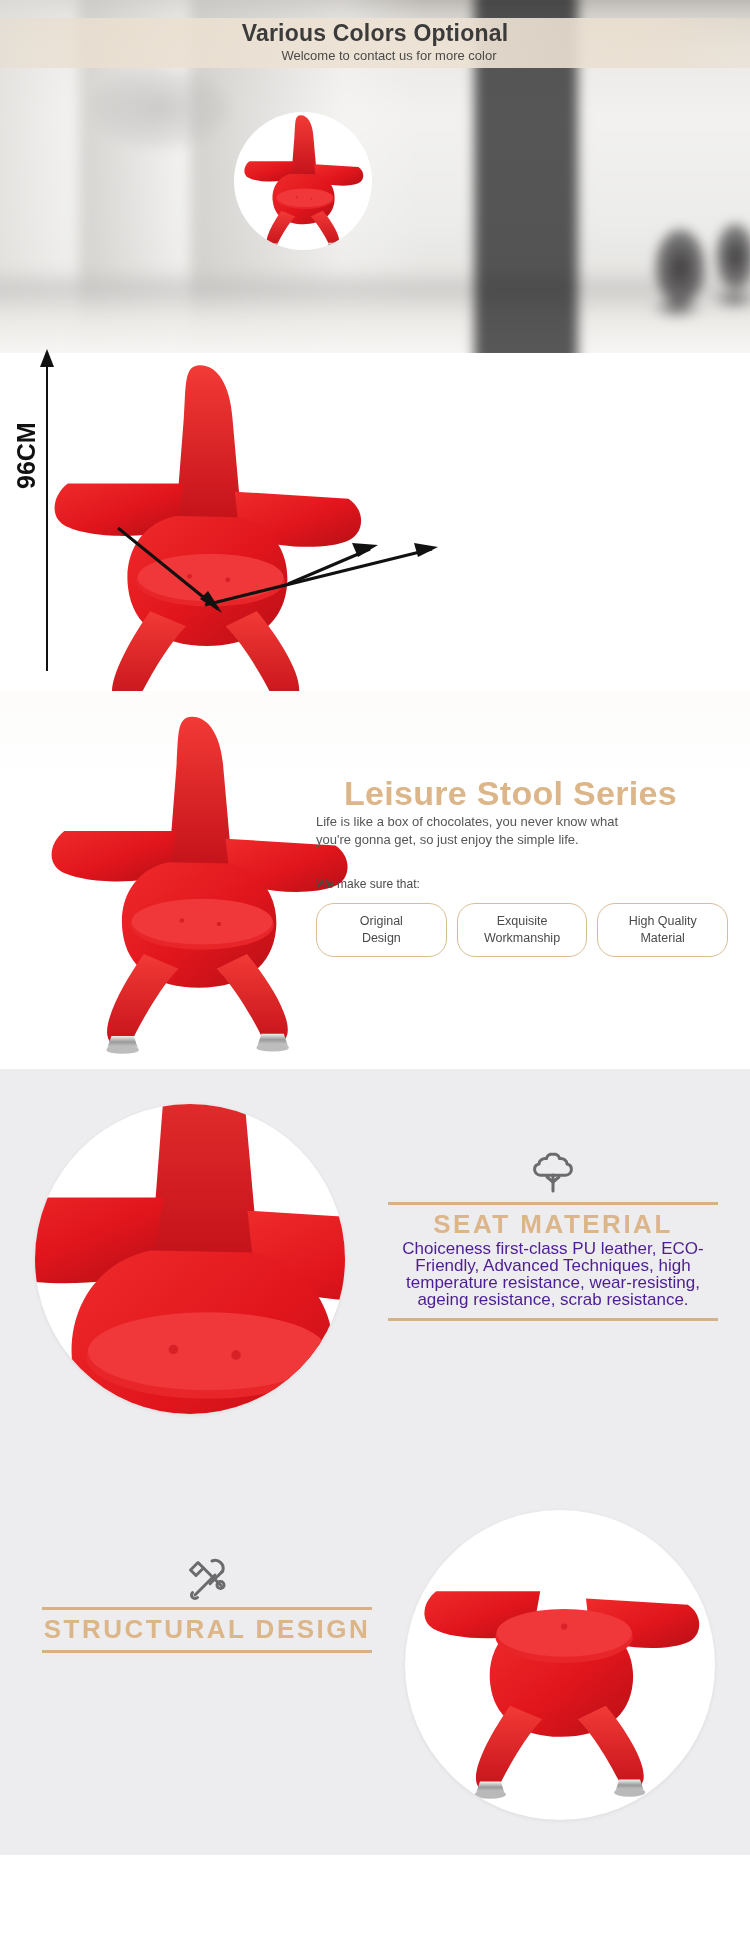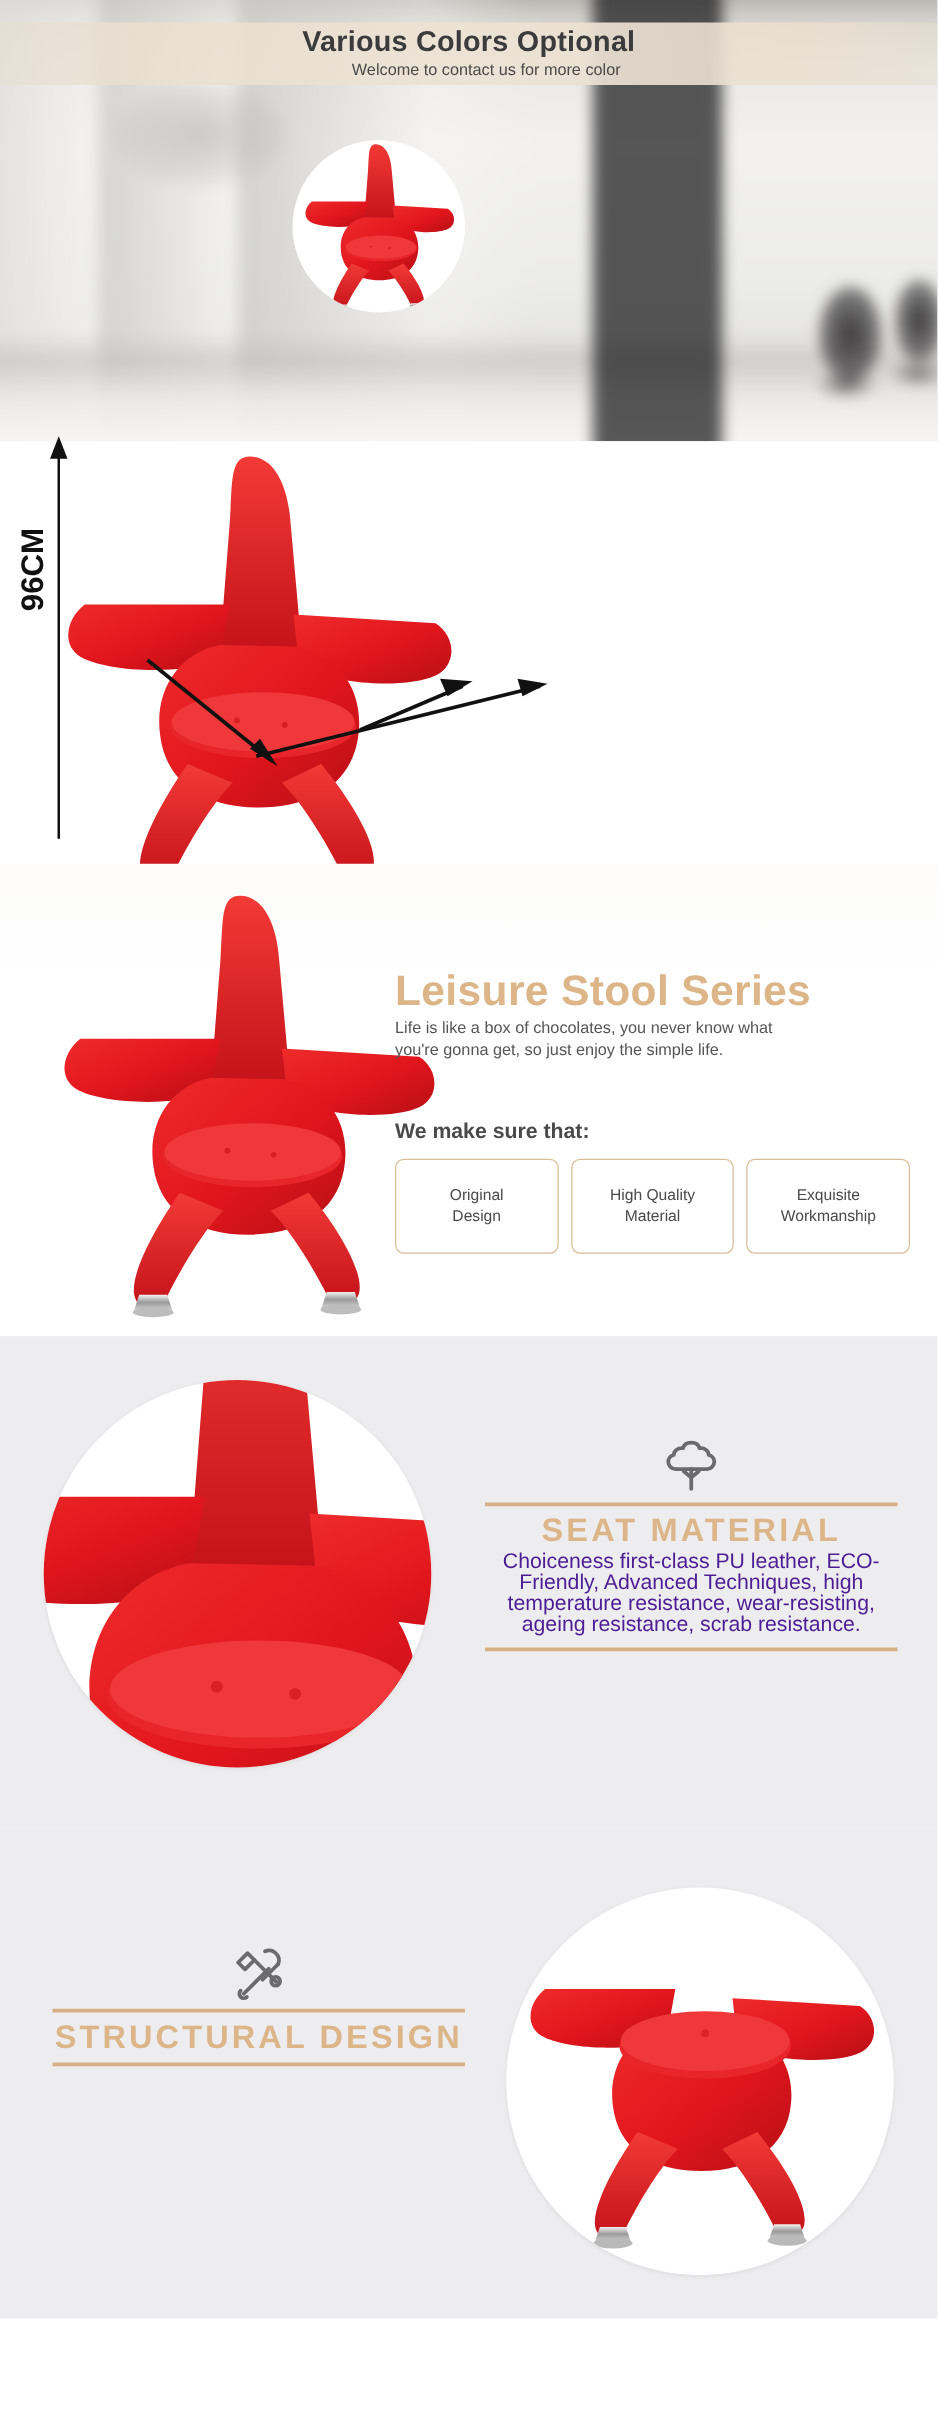--- a/index.html
+++ b/index.html
@@ -156,44 +156,44 @@
     position: absolute;
     left: 316px; top: 82px;
     width: 412px;
   }
   .leisure-title {
     font-size: 34px;
     font-weight: bold;
     color: #dcb588;
     letter-spacing: .3px;
     line-height: 40px;
+    margin-left: 28px;
   }
   .leisure-desc {
     font-size: 13px;
     line-height: 18px;
     color: #555;
     width: 330px;
   }
   .make-sure {
-    margin-top: 46px;
-    font-size: 17px;
+    margin-top: 28px;
+    font-size: 12px;
     color: #4a4a4a;
-    font-weight: bold;
   }
   .pill-row { display: flex; gap: 10px; margin-top: 12px; }
   .pill {
     flex: 1 1 0;
     border: 1px solid #d9bd96;
-    border-radius: 7px;
+    border-radius: 18px;
     background: #fff;
     text-align: center;
     font-size: 12.5px;
     line-height: 17px;
     color: #4a4a4a;
-    padding: 20px 4px;
+    padding: 9px 4px;
   }
 
   
   .feature {
     position: relative;
     width: 750px; height: 393px;
     background: #edecee;
   }
   .feature .photo-circle {
     position: absolute;
@@ -358,26 +358,26 @@
     <div class="leisure-copy">
       <div class="leisure-title">Leisure Stool Series</div>
       <div class="leisure-desc">Life is like a box of chocolates, you never know what you're gonna get, so just enjoy the simple life.</div>
       <div class="make-sure">We make sure that:</div>
       <div class="pill-row">
         <div class="pill">
           <div>Original</div>
           <div>Design</div>
         </div>
         <div class="pill">
+          <div>Exquisite</div>
+          <div>Workmanship</div>
+        </div>
+        <div class="pill">
           <div>High Quality</div>
           <div>Material</div>
-        </div>
-        <div class="pill">
-          <div>Exquisite</div>
-          <div>Workmanship</div>
         </div>
       </div>
     </div>
   </section>
 
   <section class="feature feature-seat">
     <div class="photo-circle">
       <div class="chair-wrap" style="left:50%; top:50%; transform:translate(-50%,-50%) scale(.95); margin-left:10px; margin-top:22px;">
         <svg viewBox="0 0 620 640" xmlns="http://www.w3.org/2000/svg">
           <path d="M300 28 C330 28 352 62 356 120 L372 300 L258 300 L272 120 C276 62 272 28 300 28 Z" fill="url(#redB)"></path>

